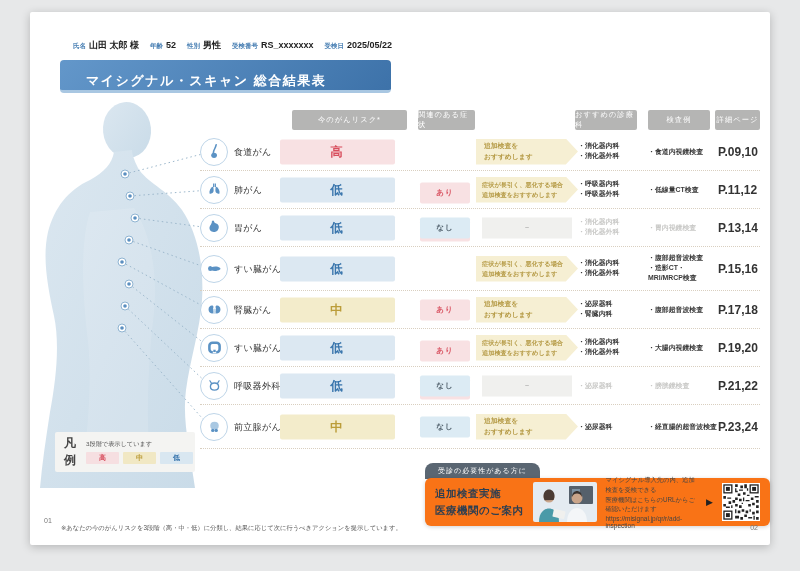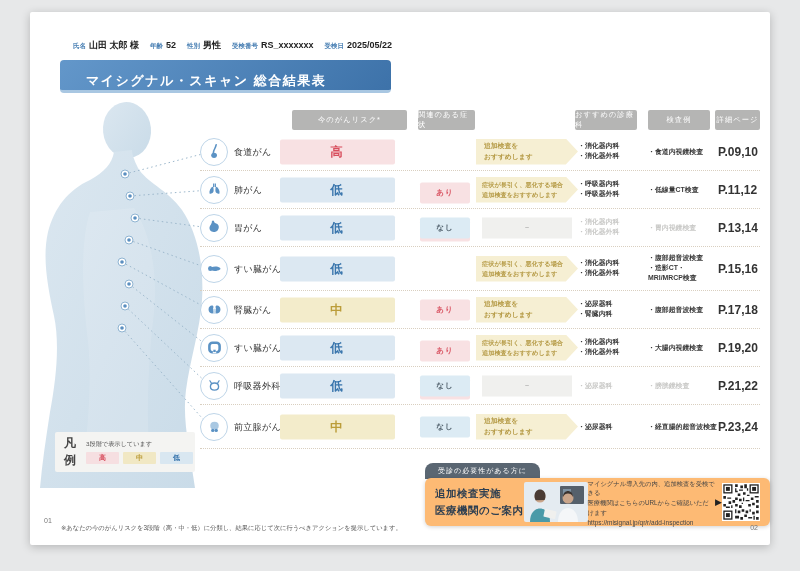--- a/index.html
+++ b/index.html
@@ -63,21 +63,21 @@
   .legend-right { display:flex; flex-direction:column; gap:3px; }
   .legend-caption { font-size:6.2px; color:#555; }
   .legend-boxes { display:flex; gap:4px; }
   .legend-box { width:33px; height:12px; font-size:7px; font-weight:bold; display:flex; align-items:center; justify-content:center; border-radius:1px; }
   .lv-high { background:#f6dfe1; color:#d8505f; }
   .lv-mid  { background:#f1e8c4; color:#bb9d3a; }
   .lv-low  { background:#d9e7f1; color:#3a76ad; }
 
   
   .info-tab { position:absolute; left:395px; top:451px; height:16px; background:#5a6672; color:#fff; font-size:7px; display:flex; align-items:center; padding:0 13px; border-radius:8px 8px 0 0; letter-spacing:1px; }
-  .info-card { position:absolute; left:395px; top:466px; width:345px; height:48px; background:#fdba74; border-radius:6px; box-shadow:0 1px 4px rgba(0,0,0,.18); display:flex; align-items:center; padding:4px 10px; }
+  .info-card { position:absolute; left:395px; top:466px; width:345px; height:48px; background:#f97316; border-radius:6px; box-shadow:0 1px 4px rgba(0,0,0,.18); display:flex; align-items:center; padding:4px 10px; gap:9px; }
   .info-title { font-size:10.5px; font-weight:bold; color:#2e3f51; line-height:1.6; white-space:pre-line; letter-spacing:.5px; flex:0 0 auto; }
   .info-photo { width:64px; height:40px; flex:0 0 auto; }
   .info-desc-wrap { flex:1; }
   .info-desc { font-size:6.3px; color:#444; line-height:1.55; white-space:pre-line; }
   .info-url { font-size:6.5px; color:#444; margin-top:1px; }
   .info-arrow { color:#222; font-size:9px; flex:0 0 auto; }
   .qr { width:38px; height:38px; flex:0 0 auto; }
 
   
   .footer-left-num { position:absolute; left:14px; top:505px; font-size:7px; color:#777; }

